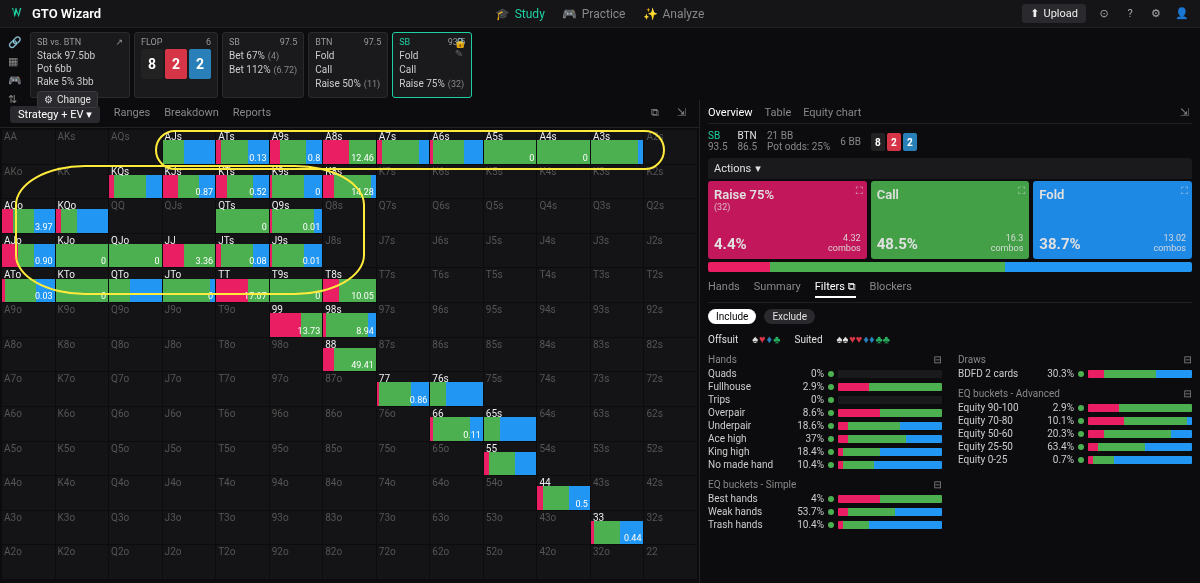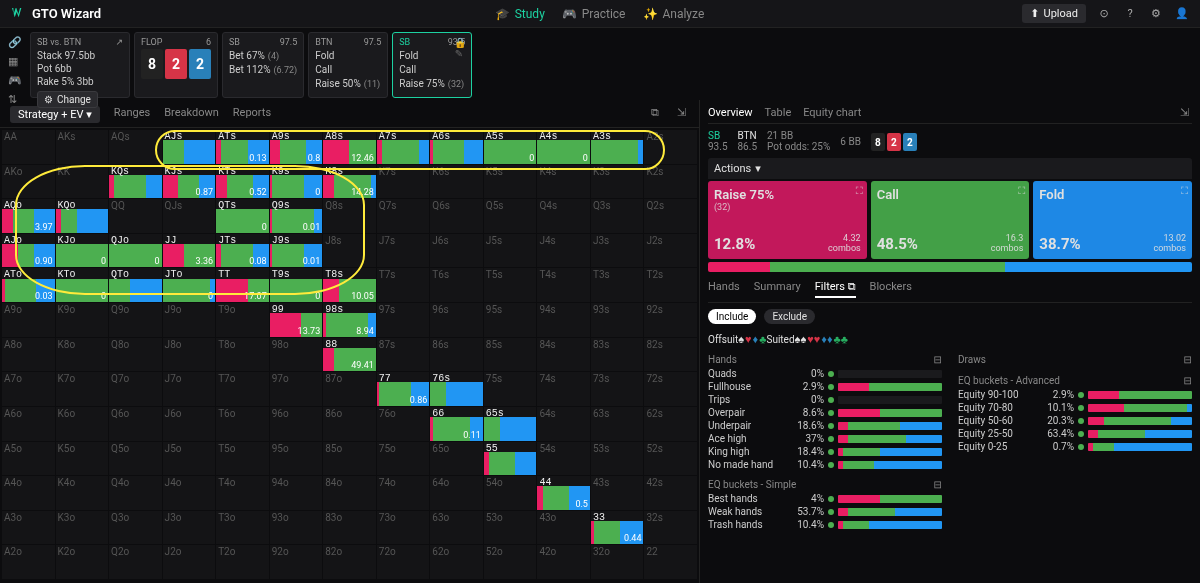--- a/index.html
+++ b/index.html
@@ -37,21 +37,21 @@
 
 .tab-row { display:flex; gap:14px; padding:6px 10px 4px; border-bottom:1px solid #222; font-size:11px; }
 .tab-row .tab { color:#888; cursor:pointer; padding-bottom:4px; }
 .tab-row .tab.sel { background:#2a2a2e; padding:2px 8px; border-radius:3px; color:#fff; }
 .tab-row .spacer { flex:1; }
 .ic-sm { width:12px; height:12px; color:#888; cursor:pointer; }
 
 .grid { display:grid; grid-template-columns:repeat(13,1fr); grid-template-rows:repeat(13,1fr); gap:1px; padding:2px; background:#0c0c0e; height:calc(100% - 30px); }
 .cell { background:#141416; position:relative; overflow:hidden; font-size:9px; }
 .cell .lbl { position:absolute; top:1px; left:2px; color:#555; font-size:10px; z-index:3; }
-.cell.has .lbl { color:#eee;font-family:Liberation Mono, monospace; }
+.cell.has .lbl { color:#eee; }
 .cell .ev { position:absolute; bottom:1px; right:2px; color:#fff; font-size:9px; z-index:3; }
 .cell .bars { position:absolute; bottom:0; left:0; right:0; height:70%; display:flex; z-index:1; }
 .cell .bars .b { height:100%; }
 .raise { background:#e91e63; }
 .call { background:#4caf50; }
 .fold-c { background:#2196f3; }
 
 
 .ov-head { display:flex; gap:12px; font-size:11px; padding-bottom:4px; border-bottom:1px solid #222; }
 .ov-head .t { color:#888; cursor:pointer; }
@@ -74,21 +74,21 @@
 .abox .exp { position:absolute; top:4px; right:4px; font-size:10px; opacity:0.7; }
 .summary-bar { height:10px; display:flex; margin-top:3px; border-radius:2px; overflow:hidden; }
 .summary-bar div { height:100%; }
 
 .sub-tabs { display:flex; gap:14px; padding:8px 0 4px; border-bottom:1px solid #222; font-size:11px; }
 .sub-tabs .st { color:#888; cursor:pointer; }
 .sub-tabs .st.active { color:#fff; border-bottom:2px solid #fff; padding-bottom:3px; }
 .incexc { display:flex; gap:8px; padding:6px 0; font-size:10px; }
 .incexc .pill { padding:2px 8px; background:#2a2a2e; border-radius:10px; cursor:pointer; }
 .incexc .pill.active { background:#fff; color:#000; }
-.suit-row { display:flex; font-size:10px; padding:3px 0 6px; align-items:center; }
+.suit-row { display:flex; gap:14px; font-size:10px; padding:3px 0 6px; align-items:center; }
 .suit-icons { display:flex; gap:1px; }
 .suit-icons span { font-size:11px; }
 
 .filter-cols { display:flex; gap:16px; }
 .filter-col { flex:1; }
 .fsec { margin-bottom:6px; }
 .fsec-h { color:#888; font-size:10px; display:flex; justify-content:space-between; padding:2px 0; }
 .frow { display:flex; align-items:center; gap:4px; font-size:10px; padding:1px 0; }
 .frow .fn { width:78px; color:#ccc; }
 .frow .fp { width:34px; text-align:right; color:#ccc; }
@@ -970,21 +970,21 @@
       </div>
     </div>
     <div class="actions-hdr"><span>Actions</span> ▾</div>
     <div class="action-boxes" id="action-boxes">
         <div class="abox r">
           <div class="exp">⛶</div>
           <div>
             <div class="top">Raise 75%</div>
             <div class="smv">(32)</div>
           </div>
-          <div class="pct">12.8%</div>
+          <div class="pct">4.4%</div>
           <div class="combos">4.32<br>combos</div>
         </div>
         <div class="abox c">
           <div class="exp">⛶</div>
           <div>
             <div class="top">Call</div>
             <div class="smv"></div>
           </div>
           <div class="pct">48.5%</div>
           <div class="combos">16.3<br>combos</div>
@@ -1156,20 +1156,30 @@
               </div>
             </div>
           </div>
         </div>
       <div class="filter-col" id="fcol-right">
           <div class="fsec">
             <div class="fsec-h">
               <span>Draws</span>
               <span>⊟</span>
             </div>
+            <div class="frow">
+              <div class="fn">BDFD 2 cards</div>
+              <div class="fp">30.3%</div>
+              <div class="dot"></div>
+              <div class="fb">
+                <div class="raise" style="width:15%"></div>
+                <div class="call" style="width:50%"></div>
+                <div class="fold-c" style="width:35%"></div>
+              </div>
+            </div>
           </div>
           <div class="fsec">
             <div class="fsec-h">
               <span>EQ buckets - Advanced</span>
               <span>⊟</span>
             </div>
             <div class="frow">
               <div class="fn">Equity 90-100</div>
               <div class="fp">2.9%</div>
               <div class="dot"></div>

